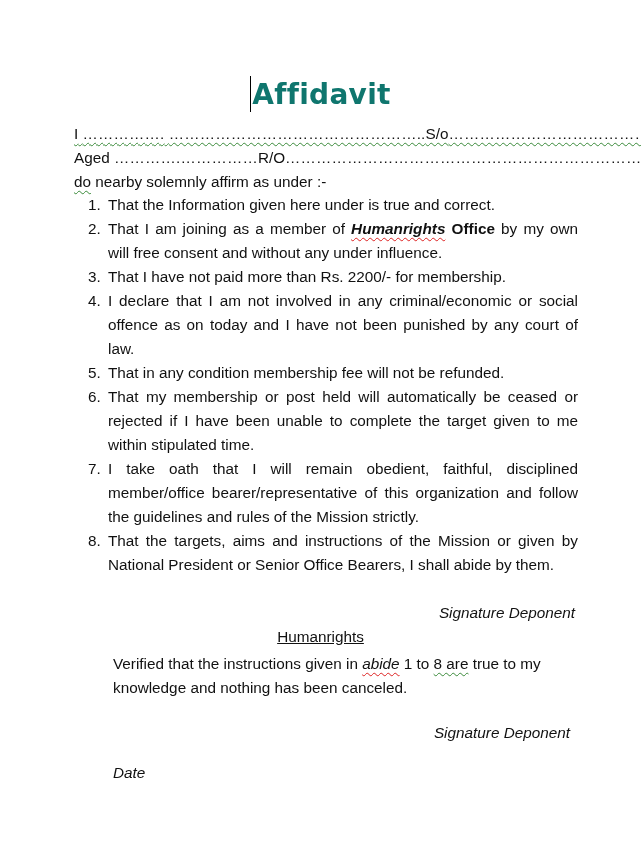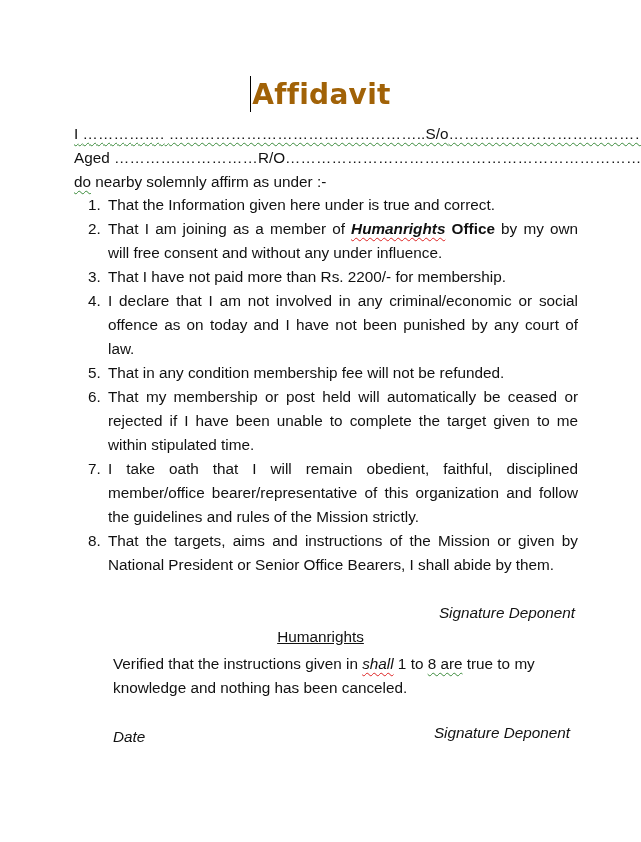--- a/index.html
+++ b/index.html
@@ -1,20 +1,20 @@
 <!DOCTYPE html>
 <html><head>
   <meta charset="utf-8">
   <style>
     html, body { margin: 0; padding: 0; background: #ffffff; }
     body { width: 641px; height: 842px; position: relative; overflow: hidden;
       font-family: "Liberation Sans", "DejaVu Sans", sans-serif; color: #111; }
     .page { position: absolute; left: 0; top: 0; width: 641px; height: 842px; }
     .title { position: absolute; top: 76px; left: 0; width: 641px; text-align: center;
-      font-family: "DejaVu Sans", sans-serif; font-weight: bold; font-size: 28px; letter-spacing: 0.3px; color: #a16207; }
+      font-family: "DejaVu Sans", sans-serif; font-weight: bold; font-size: 28px; letter-spacing: 0.3px; color: #0f766e; }
     .caret { display: inline-block; width: 1px; height: 36px; background: #000; vertical-align: -8px; margin-right: 1px; }
     .line { position: absolute; left: 74px; font-size: 15.3px; white-space: nowrap; line-height: 20px; }
     .squig-g { text-decoration: underline wavy #3a8a3a; text-decoration-thickness: 1px; text-underline-offset: 3px; }
     .squig-r { text-decoration: underline wavy #d22; text-decoration-thickness: 1px; text-underline-offset: 3px; font-style: italic; }
     .dots { letter-spacing: 0.2px; }
     ol.items { position: absolute; left: 74px; top: 193px; width: 504px; margin: 0; padding: 0; list-style: none;
       font-size: 15.3px; line-height: 24px; }
     ol.items li { position: relative; padding-left: 34px; text-align: justify; }
     ol.items li .num { position: absolute; left: 14px; top: 0; }
     b { font-weight: bold; }
@@ -50,17 +50,17 @@
     <li><span class="num">5.</span><span>That in any condition membership fee will not be refunded.</span></li>
     <li><span class="num">6.</span><span>That my membership or post held will automatically be ceased or rejected if I have been unable to complete the target given to me within stipulated time.</span></li>
     <li><span class="num">7.</span><span>I take oath that I will remain obedient, faithful, disciplined member/office bearer/representative of this organization and follow the guidelines and rules of the Mission strictly.</span></li>
     <li><span class="num">8.</span><span>That the targets, aims and instructions of the Mission or given by National President or Senior Office Bearers, I shall abide by them.</span></li>
   </ol>
 
   <div class="right-sig" style="top:604px; right:66px;">Signature Deponent</div>
 
   <div class="verif-head"><span>Humanrights</span></div>
 
-  <div class="verif-text"><span>Verified that the instructions given in </span><span class="squig-r">shall</span><span> 1 to </span><span class="squig-g">8  are</span><span> true to my knowledge and nothing has been canceled.</span></div>
+  <div class="verif-text"><span>Verified that the instructions given in </span><span class="squig-r">abide</span><span> 1 to </span><span class="squig-g">8  are</span><span> true to my knowledge and nothing has been canceled.</span></div>
 
-  <div class="right-sig" style="top:728px; left:113px;text-align:center;">Date</div>
+  <div class="right-sig" style="top:764px; left:113px;text-align:center;">Date</div>
   <div class="right-sig" style="top:724px; right:71px;">Signature Deponent</div>
 </div>
 
 </body></html>

